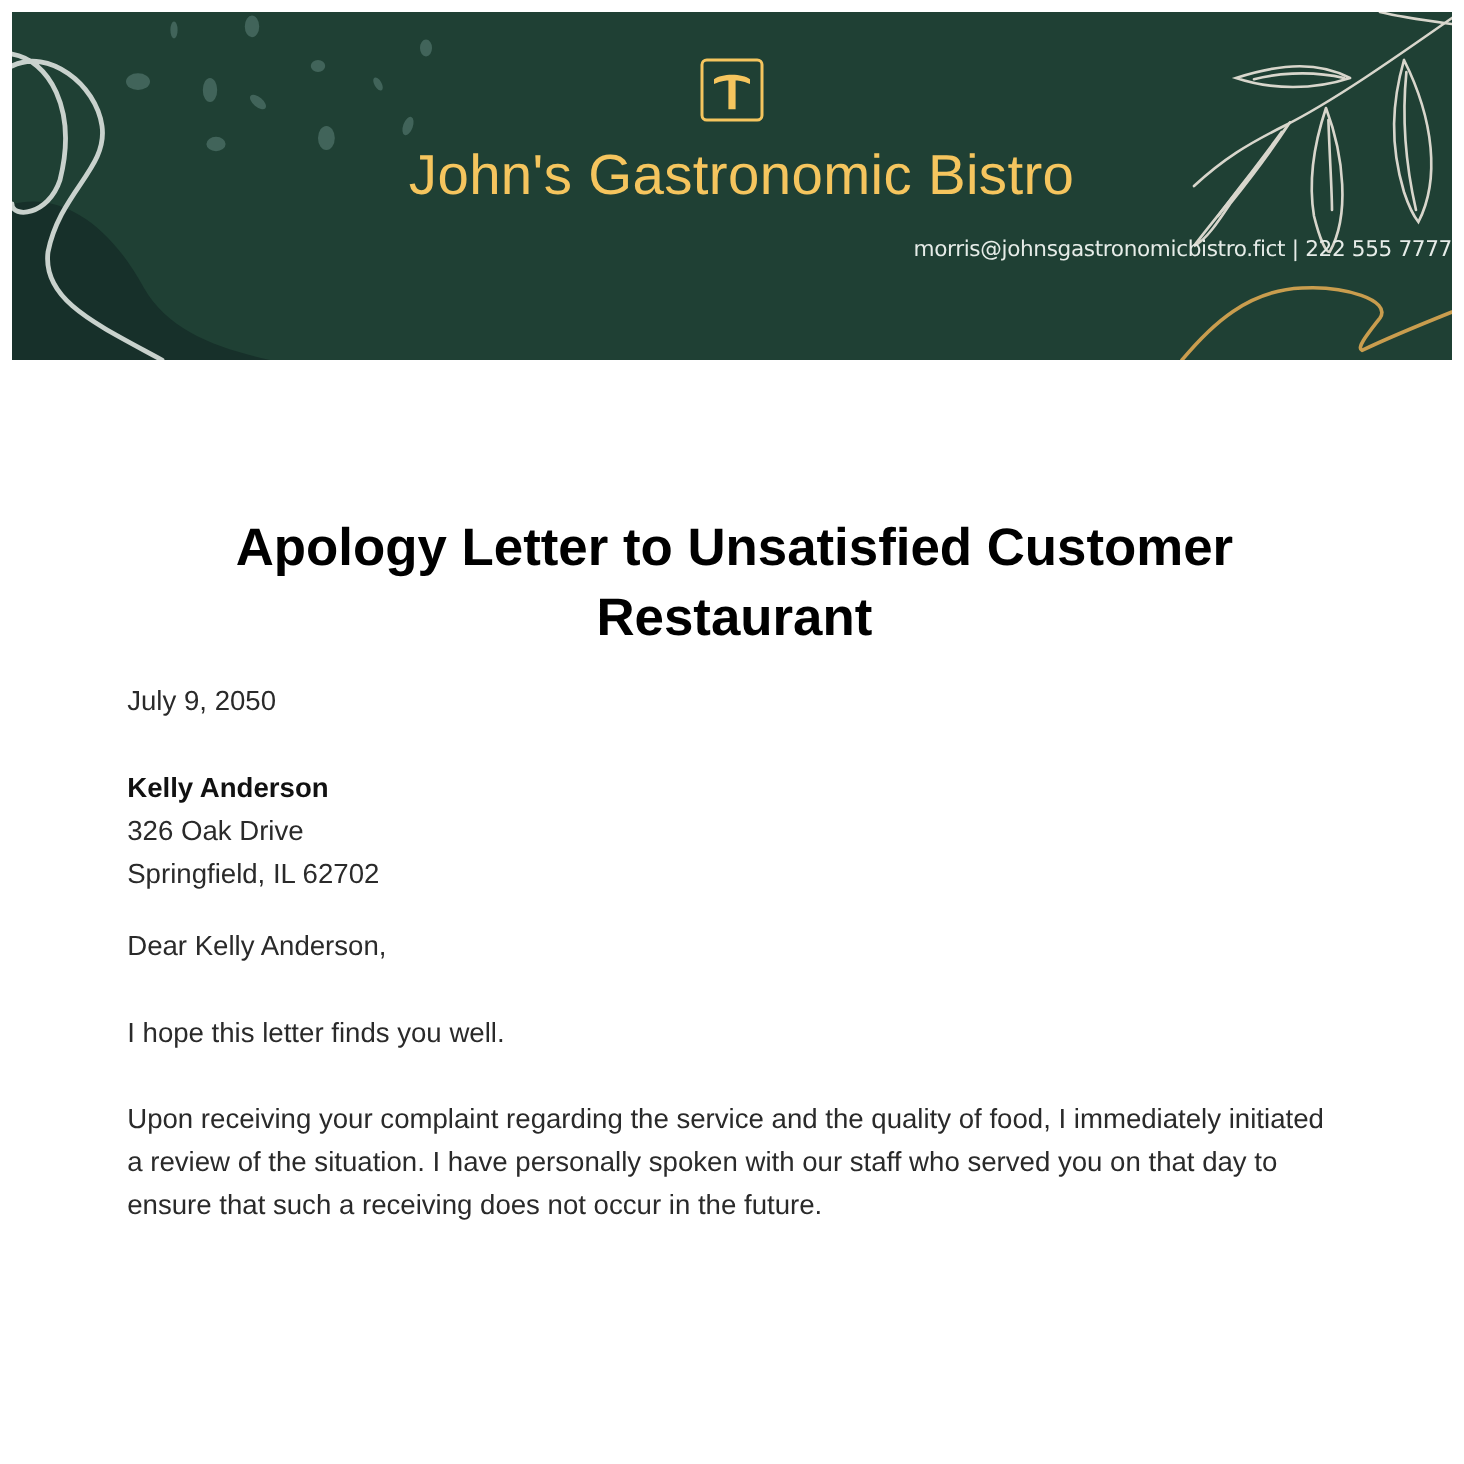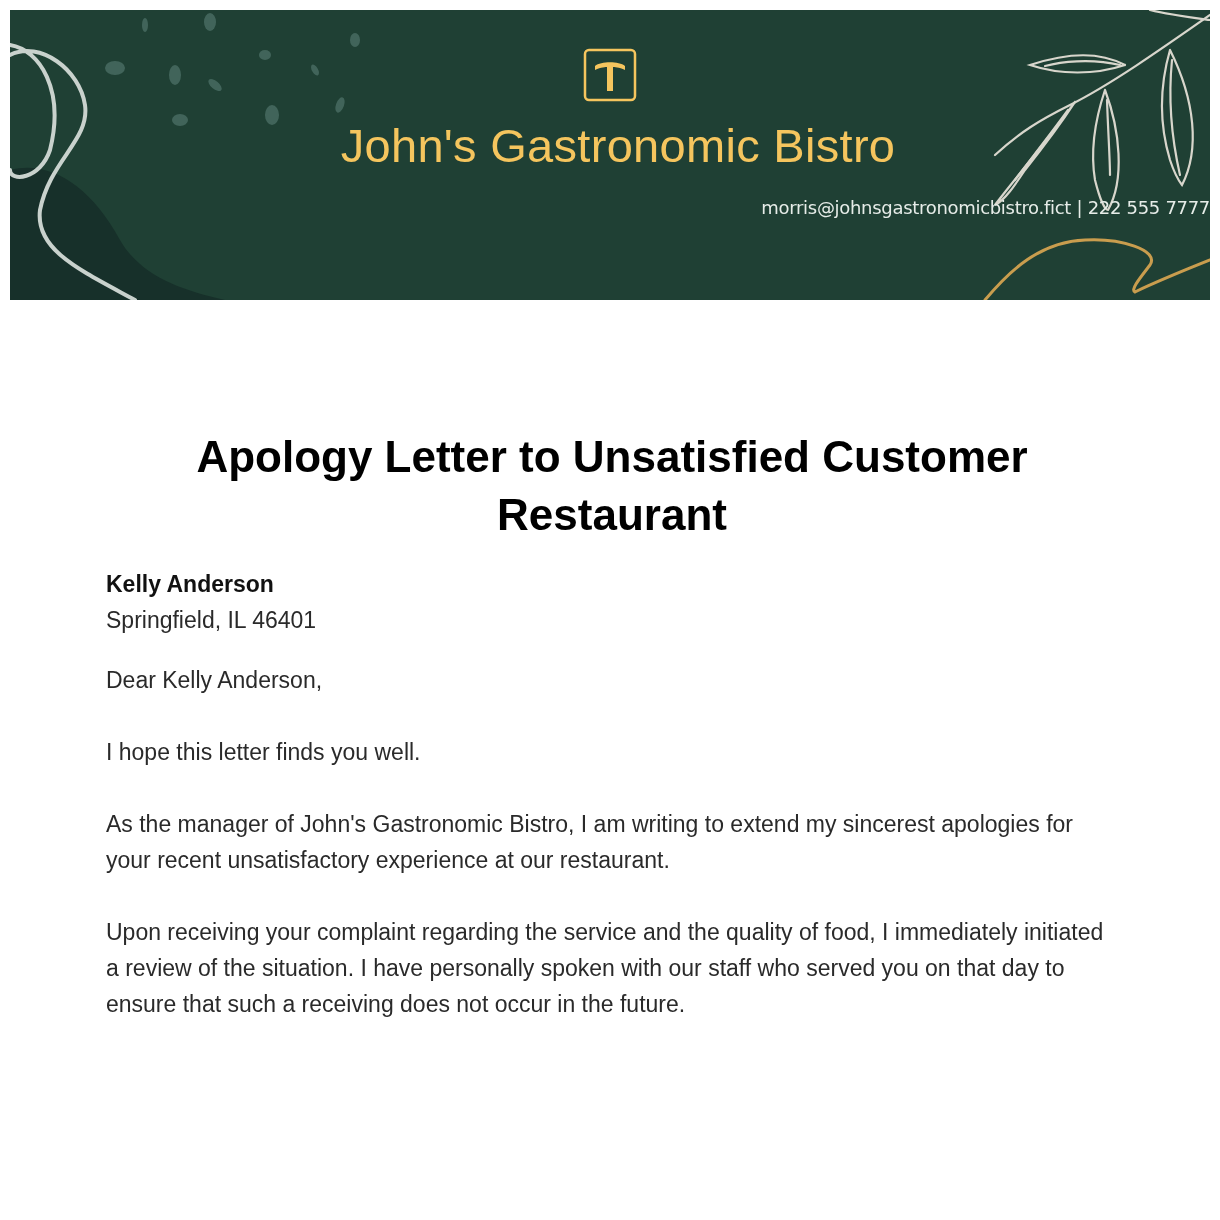--- a/index.html
+++ b/index.html
@@ -140,23 +140,24 @@
     <path d="M12 18 C 18 13, 36 13, 42 18 L 42 22 C 36 19, 31 19, 30 19 L 30 43 L 24 43 L 24 19 C 23 19, 18 19, 12 22 Z" fill="#f5c55e"></path>
   </svg>
 
   <div class="brand-name">John's Gastronomic Bistro</div>
   <div class="brand-contact">morris@johnsgastronomicbistro.fict | 222 555 7777</div>
 </div>
 
 <h1 class="doc-title">Apology Letter to Unsatisfied Customer Restaurant</h1>
 
 <div class="letter">
+  <p>July 9, 2050</p>
 
   <div class="recipient">
     <div class="name">Kelly Anderson</div>
-    <div>Springfield, IL 46401</div>
+    <div>326 Oak Drive</div>
+    <div>Springfield, IL 62702</div>
   </div>
 
   <p>Dear Kelly Anderson,</p>
   <p>I hope this letter finds you well.</p>
-  <p>As the manager of John's Gastronomic Bistro, I am writing to extend my sincerest apologies for your recent unsatisfactory experience at our restaurant.</p>
   <p>Upon receiving your complaint regarding the service and the quality of food, I immediately initiated a review of the situation. I have personally spoken with our staff who served you on that day to ensure that such a receiving does not occur in the future.</p>
 </div>
 
 </body></html>

